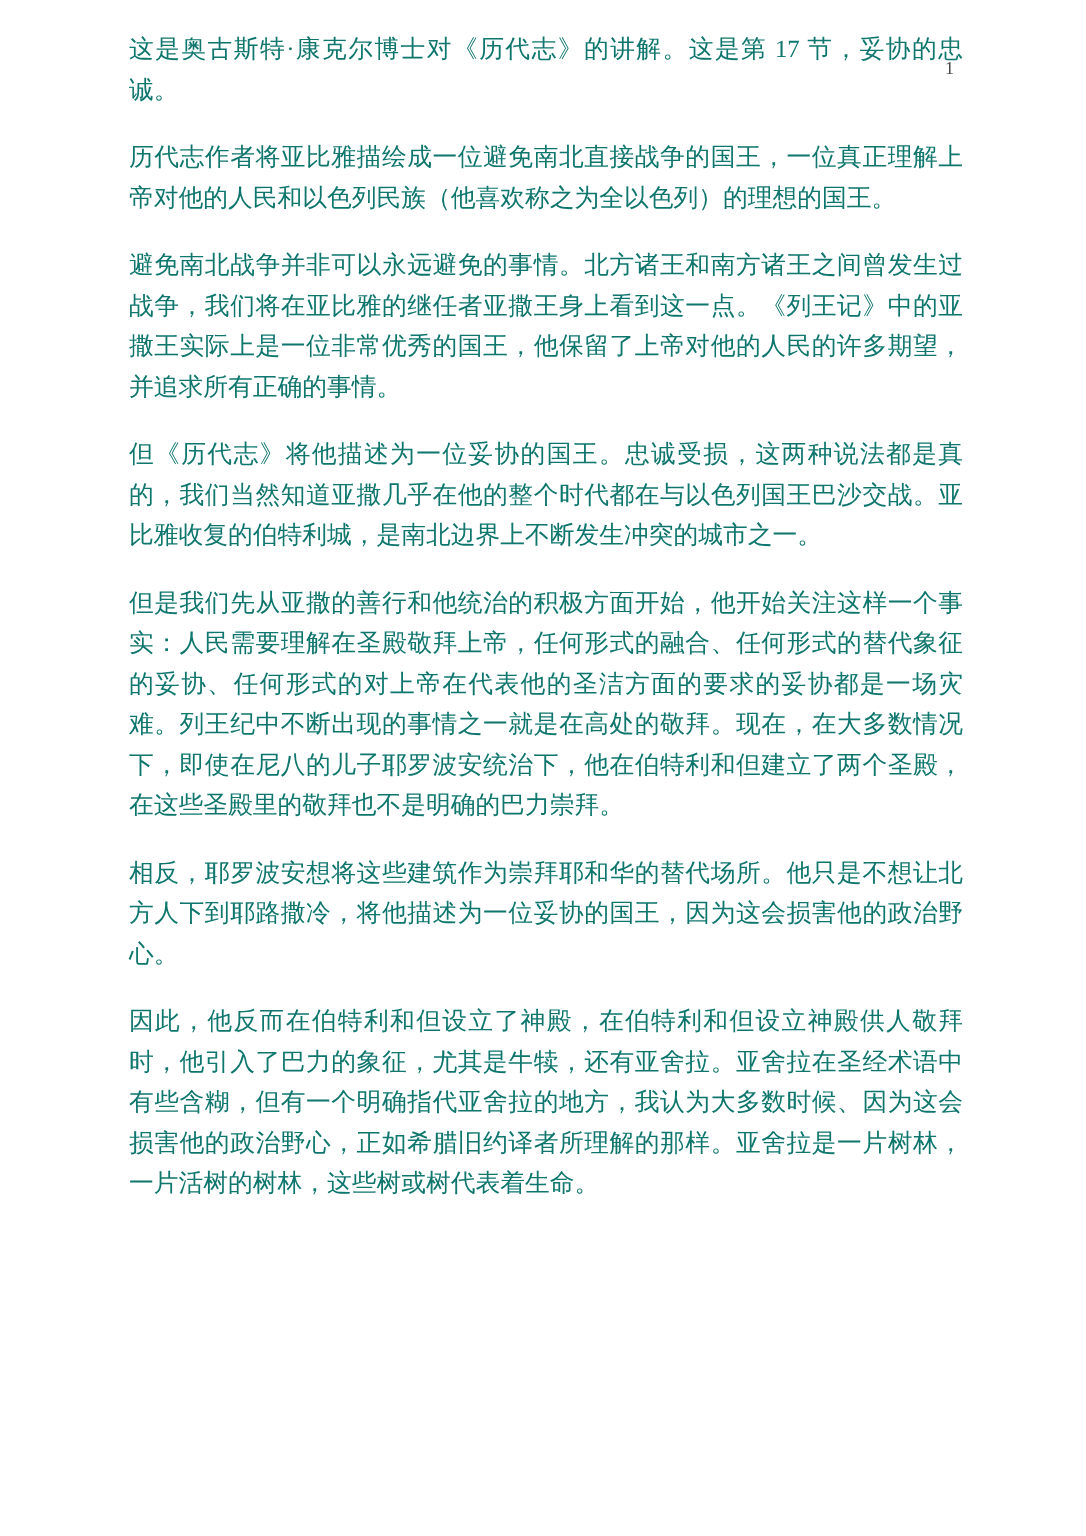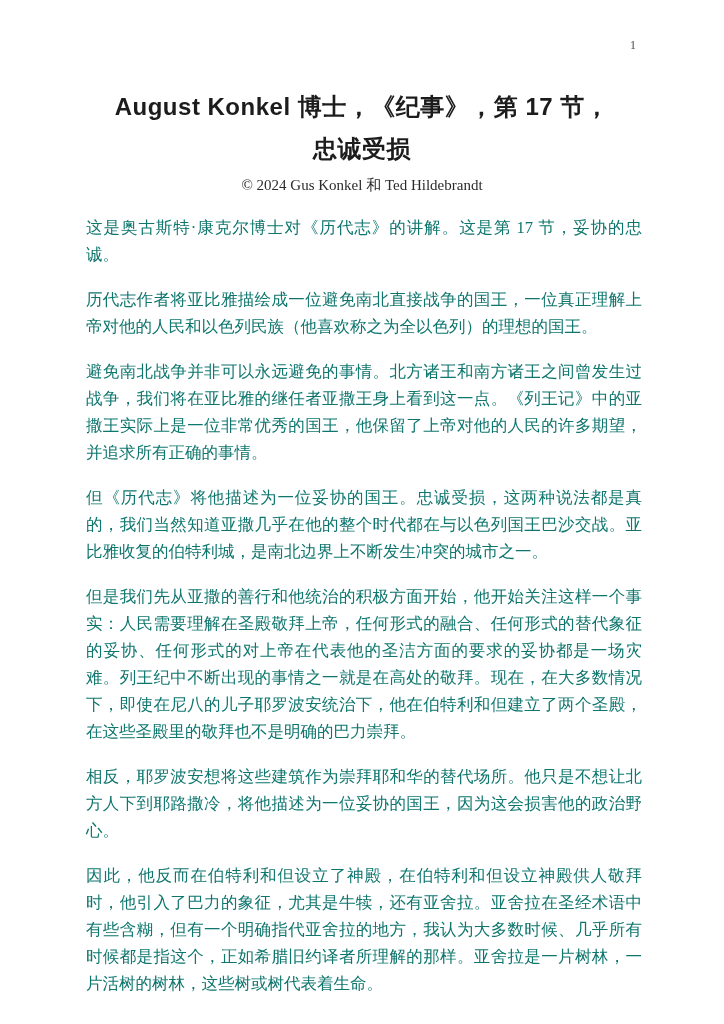--- a/index.html
+++ b/index.html
@@ -61,29 +61,24 @@
     margin-bottom: 0;
   }
 </style>
 </head>
 <body>
 
 <div class="page">
 
   <div class="page-number">1</div>
 
-  <div class="title-block">
-    <div class="doc-title">August Konkel 博士，《纪事》，第 17 节，</div>
-    <div class="doc-title">忠诚受损</div>
-    <div class="copyright">© 2024 Gus Konkel 和 Ted Hildebrandt</div>
-  </div>
 
   <div class="content">
     <p>这是奥古斯特·康克尔博士对《历代志》的讲解。这是第 17 节，妥协的忠诚。</p>
     <p>历代志作者将亚比雅描绘成一位避免南北直接战争的国王，一位真正理解上帝对他的人民和以色列民族（他喜欢称之为全以色列）的理想的国王。</p>
     <p>避免南北战争并非可以永远避免的事情。北方诸王和南方诸王之间曾发生过战争，我们将在亚比雅的继任者亚撒王身上看到这一点。《列王记》中的亚撒王实际上是一位非常优秀的国王，他保留了上帝对他的人民的许多期望，并追求所有正确的事情。</p>
     <p>但《历代志》将他描述为一位妥协的国王。忠诚受损，这两种说法都是真的，我们当然知道亚撒几乎在他的整个时代都在与以色列国王巴沙交战。亚比雅收复的伯特利城，是南北边界上不断发生冲突的城市之一。</p>
     <p>但是我们先从亚撒的善行和他统治的积极方面开始，他开始关注这样一个事实：人民需要理解在圣殿敬拜上帝，任何形式的融合、任何形式的替代象征的妥协、任何形式的对上帝在代表他的圣洁方面的要求的妥协都是一场灾难。列王纪中不断出现的事情之一就是在高处的敬拜。现在，在大多数情况下，即使在尼八的儿子耶罗波安统治下，他在伯特利和但建立了两个圣殿，在这些圣殿里的敬拜也不是明确的巴力崇拜。</p>
     <p>相反，耶罗波安想将这些建筑作为崇拜耶和华的替代场所。他只是不想让北方人下到耶路撒冷，将他描述为一位妥协的国王，因为这会损害他的政治野心。</p>
-    <p>因此，他反而在伯特利和但设立了神殿，在伯特利和但设立神殿供人敬拜时，他引入了巴力的象征，尤其是牛犊，还有亚舍拉。亚舍拉在圣经术语中有些含糊，但有一个明确指代亚舍拉的地方，我认为大多数时候、几乎所有时候都是指这个，正如希腊旧约译者所理解的那样。亚舍拉是一片树林，一片活树的树林，这些树或树代表着生命。</p>
+    <p>因此，他反而在伯特利和但设立了神殿，在伯特利和但设立神殿供人敬拜时，他引入了巴力的象征，尤其是牛犊，还有亚舍拉。亚舍拉在圣经术语中有些含糊，但有一个明确指代亚舍拉的地方，我认为大多数时候、因为这会损害他的政治野心，正如希腊旧约译者所理解的那样。亚舍拉是一片树林，一片活树的树林，这些树或树代表着生命。</p>
   </div>
 
 </div>
 
 </body></html>

